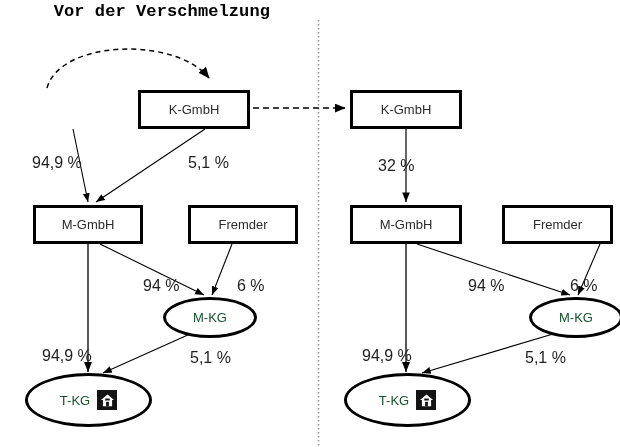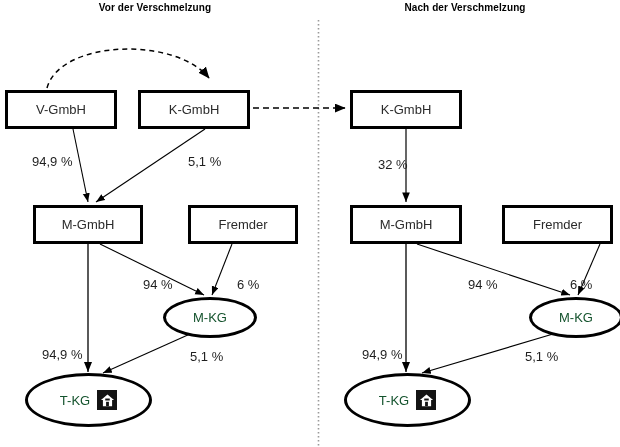--- a/index.html
+++ b/index.html
@@ -16,26 +16,27 @@
     background:#ffffff;
   }
   svg#canvas{
     position:absolute;
     left:0; top:0;
     width:620px;
     height:447px;
   }
   .panel-title{
     position:absolute;
-    font-size:10px;
+    font-size:17px;
     font-weight:bold;
     color:#000000;
     letter-spacing:0.1px;
     white-space:nowrap;
-    text-align:center;
+    text-align:right;
+    font-family:Liberation Mono, monospace;
   }
   .node-box{
     position:absolute;
     border:3px solid #000000;
     background:#ffffff;
     box-sizing:border-box;
     display:flex;
     align-items:center;
     justify-content:center;
     font-size:13px;
@@ -50,21 +51,21 @@
     box-sizing:border-box;
     display:flex;
     align-items:center;
     justify-content:center;
     font-size:13px;
     color:#14532d;
     white-space:nowrap;
   }
   .edge-label{
     position:absolute;
-    font-size:13px;
+    font-size:16px;
     color:#1f1f1f;
     white-space:nowrap;
     background:transparent;
   }
   .tkg-inner{
     display:flex;
     align-items:center;
     justify-content:center;
     gap:7px;
   }
@@ -121,23 +122,21 @@
 
     <line x1="600" y1="244" x2="578" y2="295" stroke="#000000" stroke-width="1.1" marker-end="url(#arrow-thin)"></line>
 
     <line x1="406" y1="244" x2="406" y2="372" stroke="#000000" stroke-width="1.3" marker-end="url(#arrow-thin)"></line>
 
     <line x1="553" y1="334" x2="422" y2="373" stroke="#000000" stroke-width="1.1" marker-end="url(#arrow-thin)"></line>
   </svg>
 
   <div class="panel-title" style="left:40px; top:2px; width:230px;">Vor der Verschmelzung</div>
 
-  <div class="panel-title" style="left:350px; top:2px; width:230px;">Nach der Verschmelzung</div>
-
-  <div class="node-box" style="left:5px; top:90px; width:112px; height:39px;">V-GmbH</div>
+
 
   <div class="node-box" style="left:138px; top:90px; width:112px; height:39px;">K-GmbH</div>
 
   <div class="node-box" style="left:33px; top:205px; width:110px; height:39px;">M-GmbH</div>
 
   <div class="node-box" style="left:188px; top:205px; width:110px; height:39px;">Fremder</div>
 
   <div class="node-ellipse" style="left:163px; top:297px; width:94px; height:41px;">M-KG</div>
 
   <div class="node-ellipse" style="left:25px; top:373px; width:127px; height:54px;">

